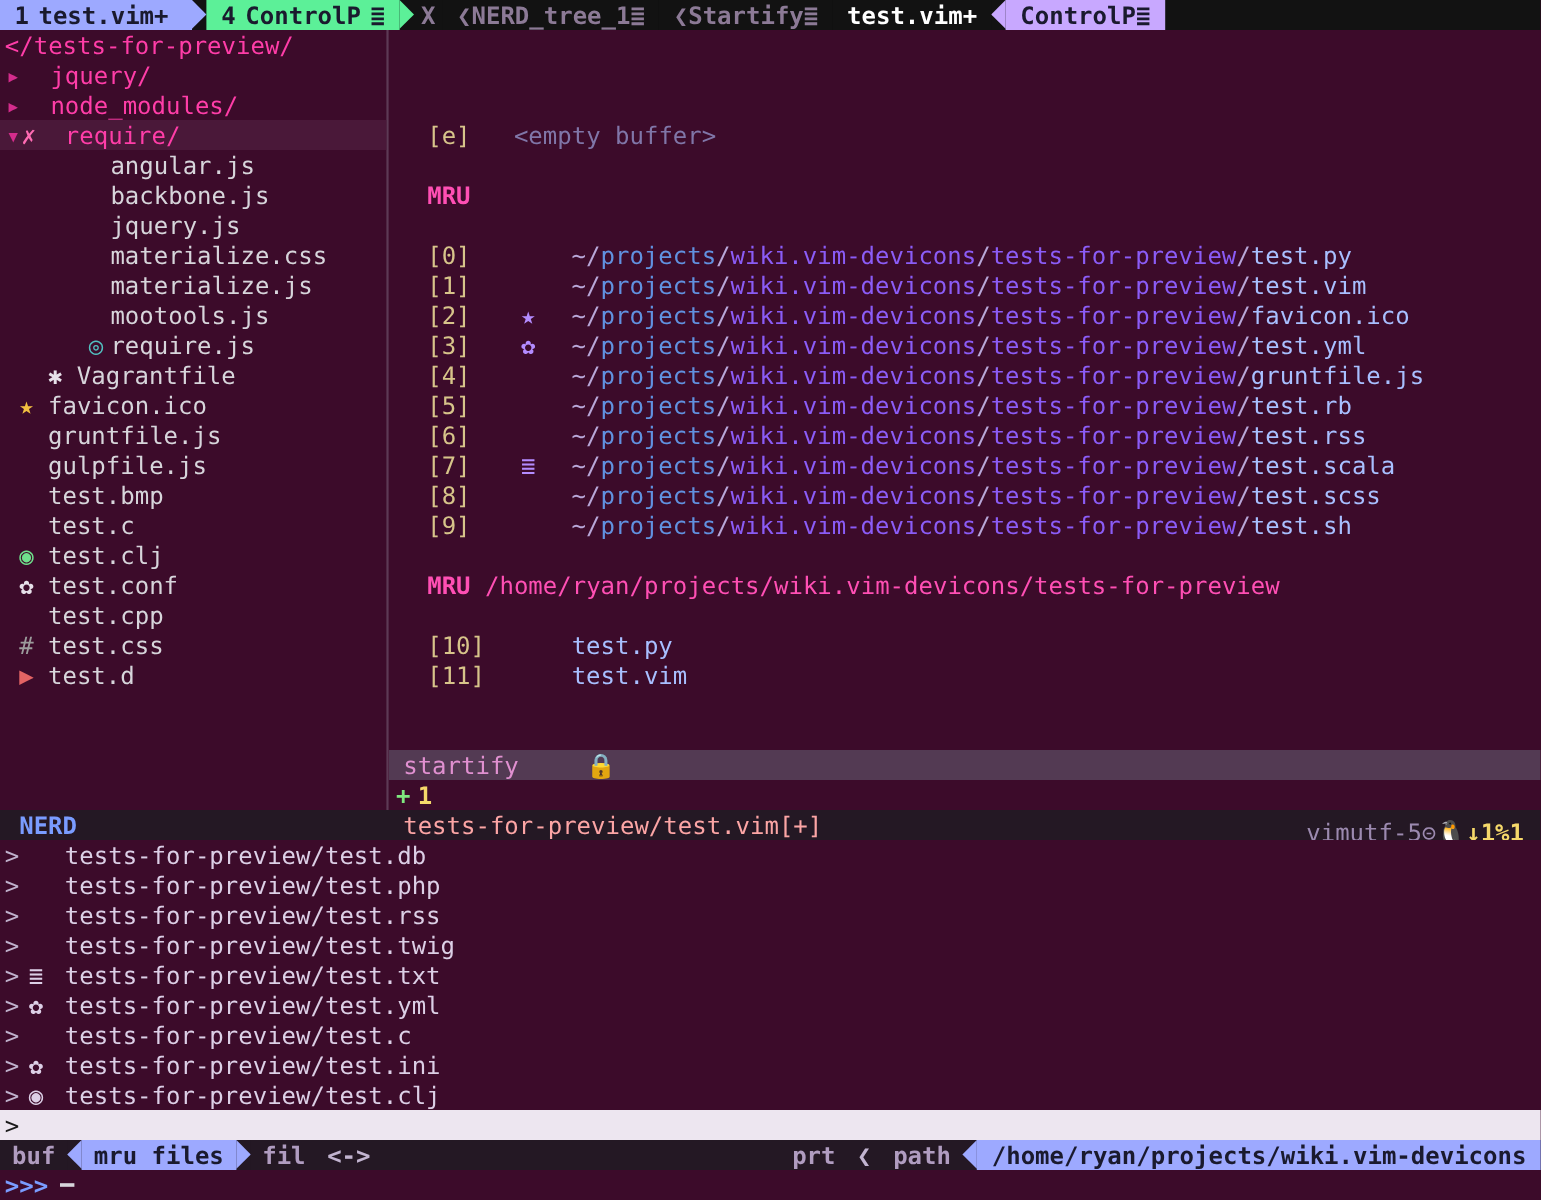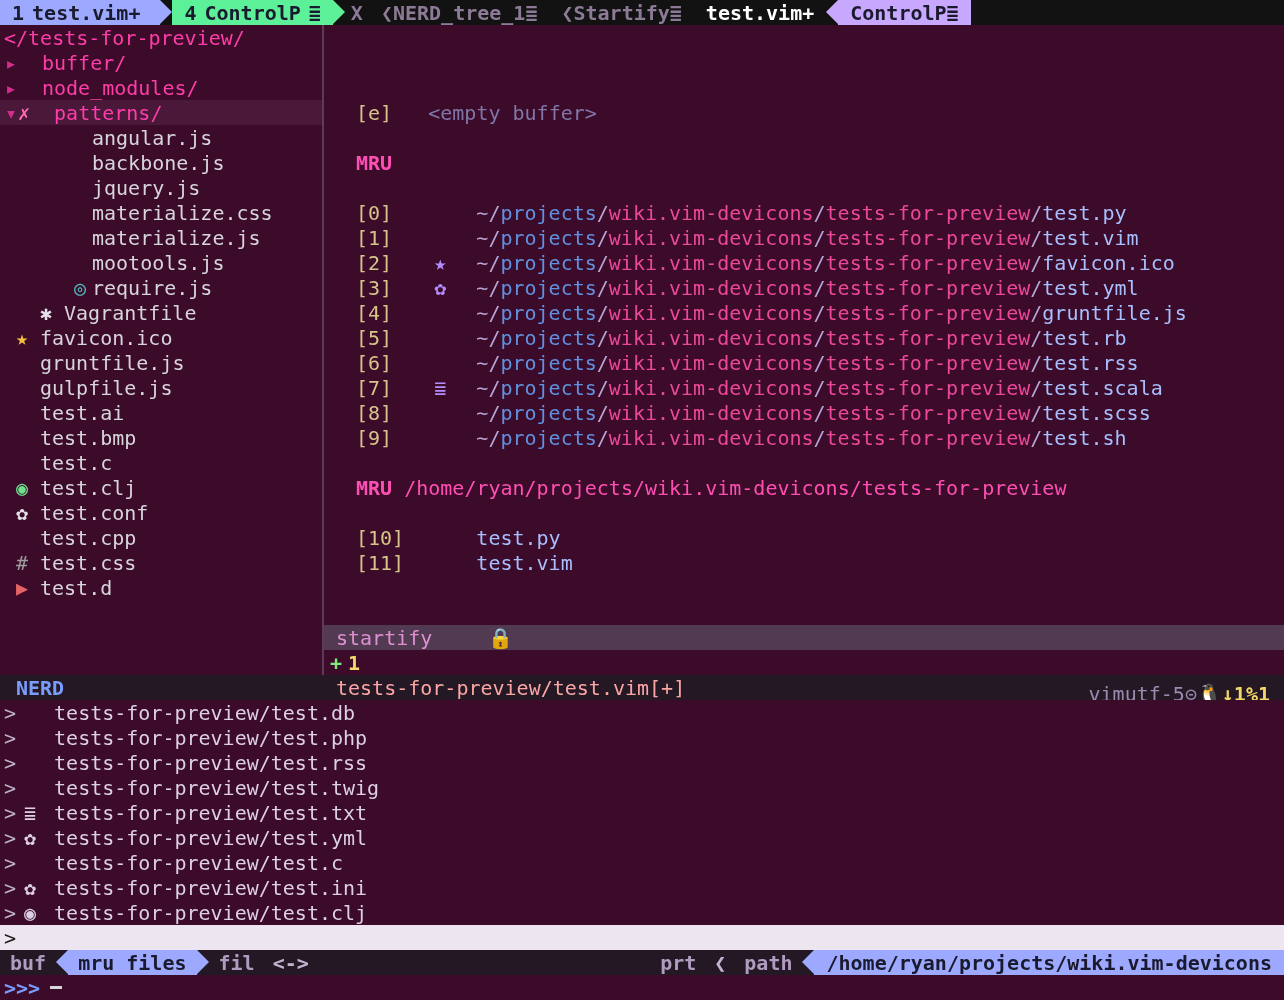--- a/index.html
+++ b/index.html
@@ -35,21 +35,21 @@
 .nerd .dir   { color:#ff3da8; }
 .nerd .ind1  { padding-left:40px; }
 .nerd .ind2  { padding-left:68px; }
 
 .start { flex:1; background:#3c0b2a; color:#d7d5db; padding:0 0 0 32px; position:relative; overflow:hidden; }
 .start .srow { height:25px; display:flex; align-items:center; white-space:pre; }
 .start .key  { color:#d7c48a; }
 .start .mru  { color:#ff4fb4; font-weight:bold; }
 .start .path-home { color:#b8a7d8; }
 .start .path-proj { color:#6191e0; }
-.start .path-seg  { color:#ec4899; }
+.start .path-seg  { color:#8b5cf6; }
 .start .path-file { color:#a8bfff; }
 .start .sl { color:#b8a7d8; }
 .start .fi { width:24px; display:inline-block; text-align:center; }
 
 
 .startstatus { position:absolute; bottom:0; left:0; right:0; height:50px; }
 .ss1 { height:25px; background:#533a53; display:flex; align-items:center; padding-left:12px; }
 .ss1 .nm { color:#e090d0; } .ss1 .lock { color:#d7c48a; margin-left:56px; }
 .ss2 { height:25px; background:#3c0b2a; display:flex; align-items:center; }
 .ss2 .plus { color:#7fe87f; font-weight:bold; margin:0 6px; }
@@ -129,47 +129,46 @@
         <span>ControlP</span> 
         <span>≣</span>
       </div>
   </div>
 
   <div class="main">
 
     <div class="nerd">
       <div class="row"><span class="dir">&lt;/tests-for-preview/</span></div>
       <div id="nerd-folders">
-          <div class="row"><span class="arrow">▸</span>   <span class="icon c-blue"></span>  <span class="dir">buffer/</span></div>
+          <div class="row"><span class="arrow">▸</span>   <span class="icon c-blue"></span>  <span class="dir">jquery/</span></div>
           <div class="row"><span class="arrow">▸</span>   <span class="icon c-grn"></span>  <span class="dir">node_modules/</span></div>
         </div>
       <div class="row hover">
         <span class="arrow">▾</span>
         <span class="c-pink">✗</span>
         <span class="icon c-wht"></span>
-        <span class="dir">patterns/</span>
+        <span class="dir">require/</span>
       </div>
       <div id="nerd-patterns">
           <div class="row ind2"><span class="icon c-red"></span>  <span class="name">angular.js</span></div>
           <div class="row ind2"><span class="icon c-teal"></span>  <span class="name">backbone.js</span></div>
           <div class="row ind2"><span class="icon c-gray"></span>  <span class="name">jquery.js</span></div>
           <div class="row ind2"><span class="icon c-pink"></span>  <span class="name">materialize.css</span></div>
           <div class="row ind2"><span class="icon c-pink"></span>  <span class="name">materialize.js</span></div>
           <div class="row ind2"><span class="icon c-wht"></span>  <span class="name">mootools.js</span></div>
           <div class="row ind2"><span class="icon c-teal">◎</span>  <span class="name">require.js</span></div>
         </div>
       <div class="row ind1">
         <span class="icon c-wht">✱ </span>
         <span class="name">Vagrantfile</span>
       </div>
       <div id="nerd-files">
           <div class="row ind1"><span class="icon c-yel" style="margin-left:-36px;width:36px;text-align:right;padding-right:12px">★</span><span class="name">favicon.ico</span></div>
           <div class="row ind1"><span class="icon c-orn" style="margin-left:-36px;width:36px;text-align:right;padding-right:12px"></span><span class="name">gruntfile.js</span></div>
           <div class="row ind1"><span class="icon c-pink" style="margin-left:-36px;width:36px;text-align:right;padding-right:12px"></span><span class="name">gulpfile.js</span></div>
-          <div class="row ind1"><span class="icon c-orn" style="margin-left:-36px;width:36px;text-align:right;padding-right:12px"></span><span class="name">test.ai</span></div>
           <div class="row ind1"><span class="icon c-teal" style="margin-left:-36px;width:36px;text-align:right;padding-right:12px"></span><span class="name">test.bmp</span></div>
           <div class="row ind1"><span class="icon c-teal" style="margin-left:-36px;width:36px;text-align:right;padding-right:12px"></span><span class="name">test.c</span></div>
           <div class="row ind1"><span class="icon c-grn" style="margin-left:-36px;width:36px;text-align:right;padding-right:12px">◉</span><span class="name">test.clj</span></div>
           <div class="row ind1"><span class="icon c-wht" style="margin-left:-36px;width:36px;text-align:right;padding-right:12px">✿</span><span class="name">test.conf</span></div>
           <div class="row ind1"><span class="icon c-teal" style="margin-left:-36px;width:36px;text-align:right;padding-right:12px"></span><span class="name">test.cpp</span></div>
           <div class="row ind1"><span class="icon c-gray" style="margin-left:-36px;width:36px;text-align:right;padding-right:12px">#</span><span class="name">test.css</span></div>
           <div class="row ind1"><span class="icon c-red" style="margin-left:-36px;width:36px;text-align:right;padding-right:12px">▶</span><span class="name">test.d</span></div>
         </div>
     </div>
 

